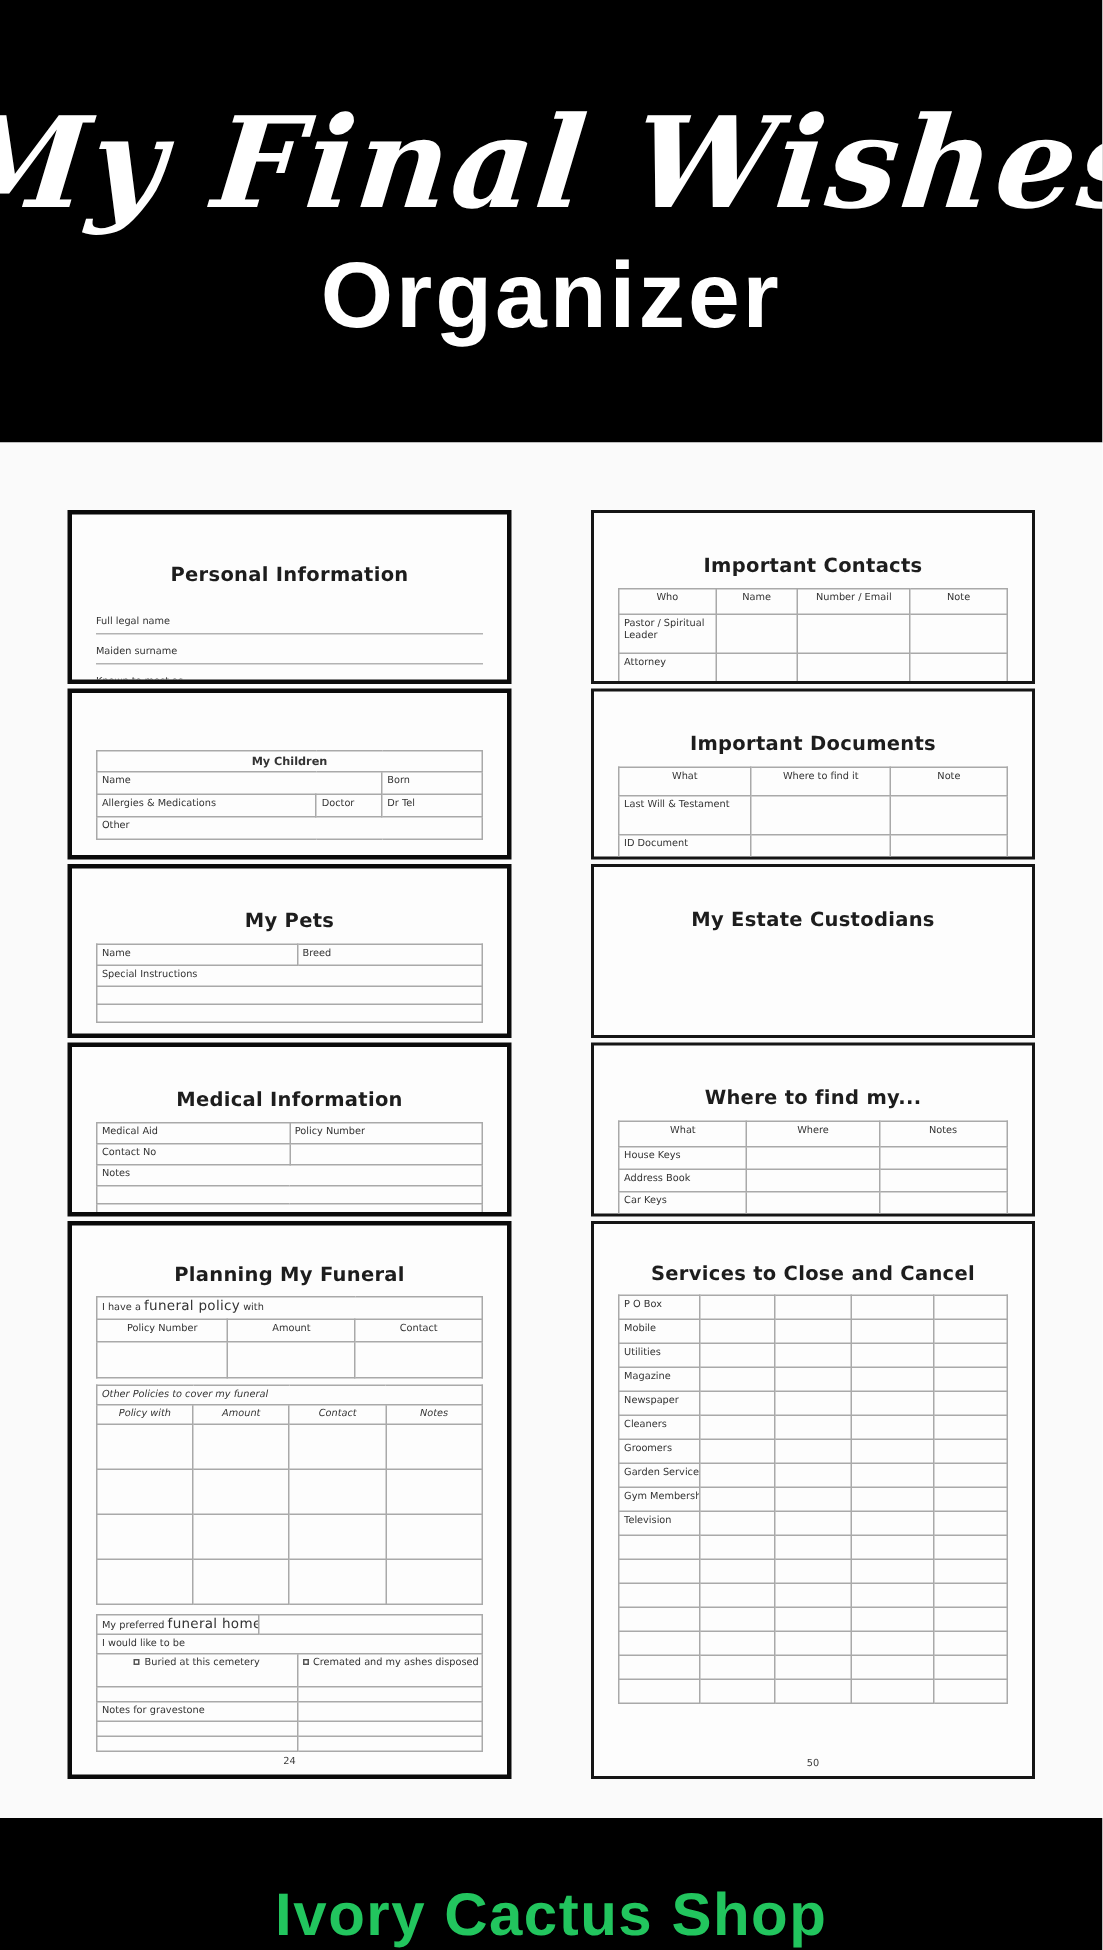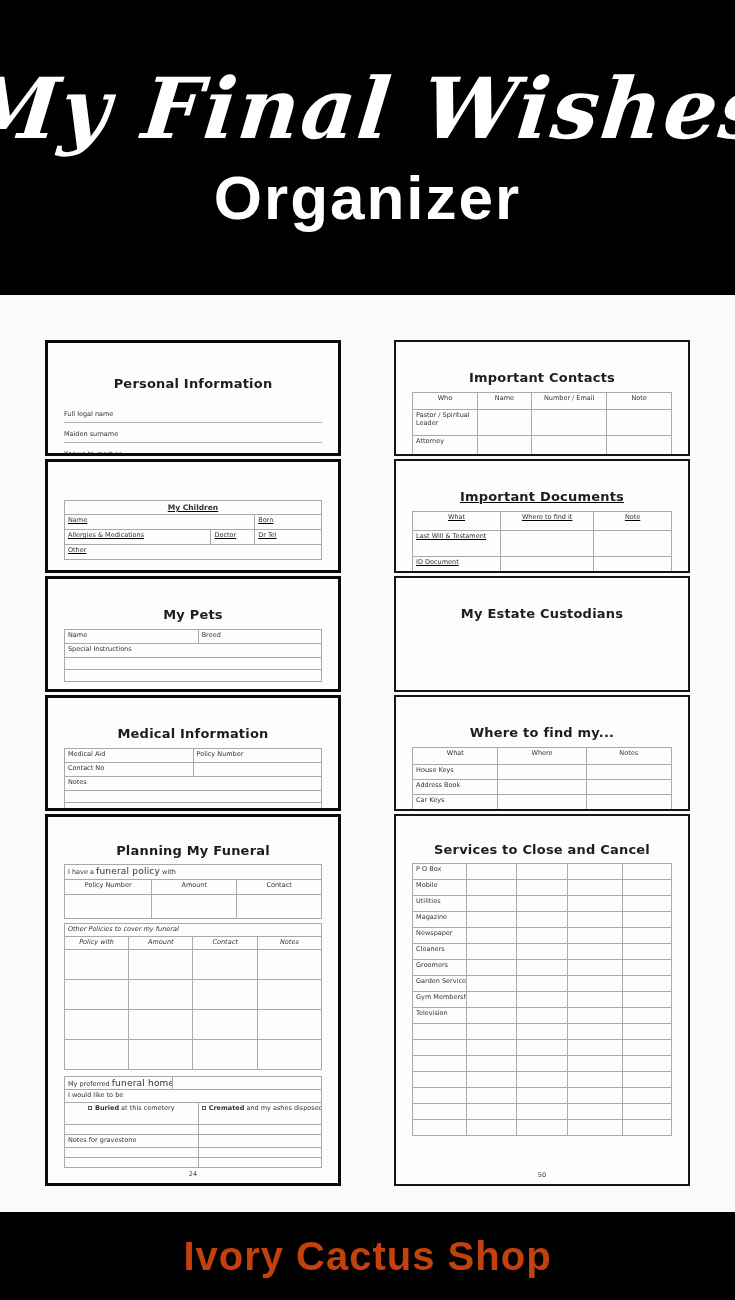--- a/index.html
+++ b/index.html
@@ -16,21 +16,21 @@
                  letter-spacing: 2px; margin-top: 16px; line-height: 1; }
 
   
   .sheet { height: 917px; background: #fafafa; display: flex; gap: 53px; padding: 45px 45px 0 45px; }
   .col { display: flex; flex-direction: column; gap: 3px; width: 296px; }
   .card { background: #fdfdfd; position: relative; overflow: hidden; }
   .col-left .card { border: 3px solid #0a0a0a; }
   .col-right .card { border: 2px solid #151515; }
 
   .c-personal, .c-pets, .c-medical, .c-contacts, .c-custodians, .c-where { height: 116px; }
-  .c-children, .c-documents { height: 114px; text-decoration: underline; }
+  .c-children, .c-documents { height: 114px; }
   .c-funeral, .c-services { height: 372px; }
 
   .card h2 { font-size: 13px; font-weight: bold; color: #1d1d1d; text-align: center;
              margin-top: 28px; margin-bottom: 7px; letter-spacing: 0.2px; }
   .c-personal h2 { margin-top: 33px; margin-bottom: 12px; }
   .c-funeral h2, .c-services h2 { margin-top: 26px; margin-bottom: 6px; }
 
   
   table { width: 89%; margin: 0 auto; border-collapse: collapse; table-layout: fixed;
           font-size: 6.5px; color: #333; }
@@ -59,27 +59,27 @@
 
   
   .funeral-a td { height: 15px; } .funeral-a tr.empty td { height: 24px; }
   .funeral-b { margin-top: 4px; font-style: italic; } .funeral-b td { height: 13px; }
   .funeral-b tr.empty td { height: 30px; }
   .funeral-c { margin-top: 6px; } .funeral-c td { height: 13px; }
   .funeral-c tr.r-cbx td { height: 22px; } .funeral-c tr.empty td { height: 10px; }
   .em-big { font-size: 9px; letter-spacing: 0.2px; }
   .cbx { display: inline-block; width: 4px; height: 4px; border: 1px solid #555;
          margin-right: 3px; vertical-align: middle; }
-  .bold { font-weight: bold; }
+  .bold { font-weight: normal; }
 
   .pagenum { position: absolute; left: 0; right: 0; bottom: 5px; text-align: center;
              font-size: 6.5px; color: #3a3a3a; }
 
   
-  .footer { height: 88px; background: #000; color: #c2410c; display: flex; align-items: center;
+  .footer { height: 88px; background: #000; color: #22c55e; display: flex; align-items: flex-end;
             justify-content: center; }
   .footer .shop { font-family: "Liberation Sans", sans-serif; font-weight: bold; font-size: 40px;
                   letter-spacing: 1px; }
 </style>
 </head>
 <body>
 
 <header class="banner">
   <div class="script">My Final Wishes</div>
   <div class="sub">Organizer</div>

